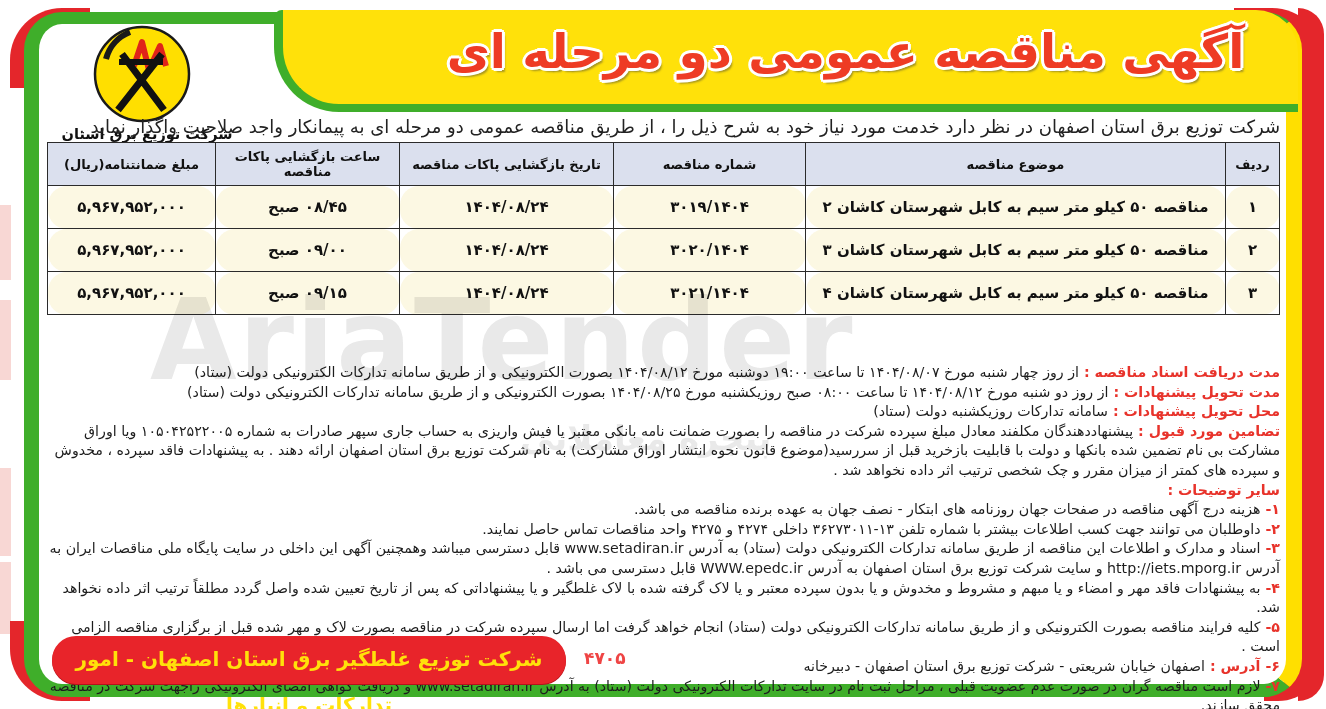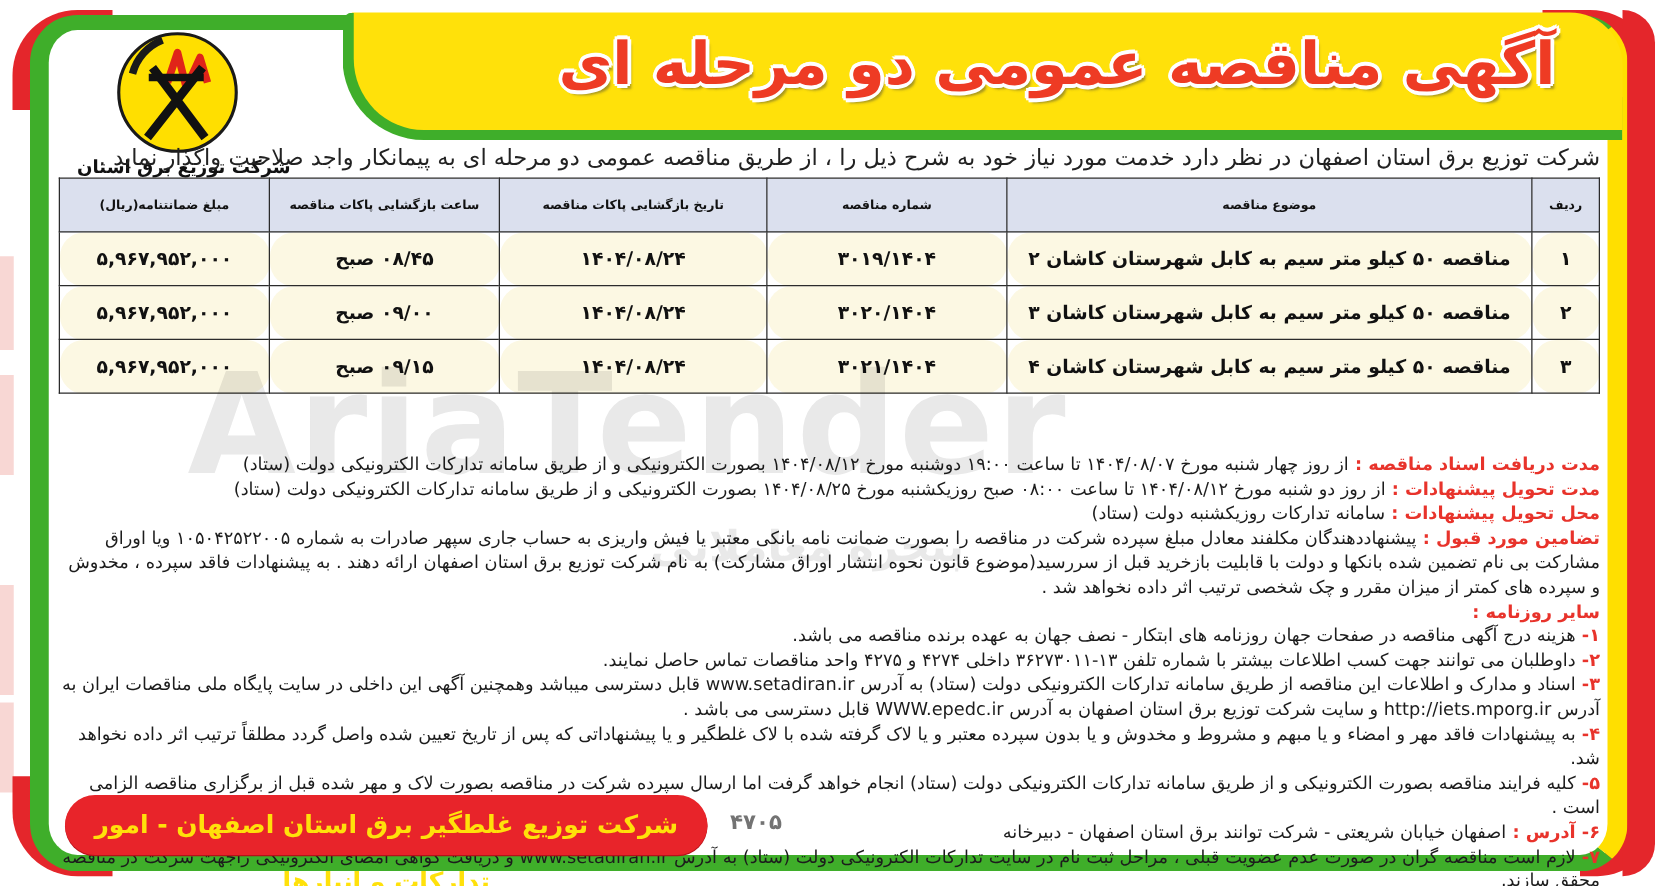--- a/index.html
+++ b/index.html
@@ -35,31 +35,31 @@
   .wm-latin{position:absolute;left:150px;top:238px;font-size:112px;font-weight:bold;
         color:#c9c9c9;opacity:.42;letter-spacing:2px;z-index:6;pointer-events:none;
         mix-blend-mode:multiply;font-family:"DejaVu Sans",sans-serif;margin-top:37px;}
   .wm-fa{position:absolute;left:520px;top:418px;font-size:34px;font-weight:bold;color:#bfbfbf;
         opacity:.35;letter-spacing:12px;z-index:6;pointer-events:none;direction:rtl;mix-blend-mode:multiply;}
   
   .content{position:absolute;left:48px;right:46px;top:116px;direction:rtl;z-index:4;color:#1a1a1a;}
   .intro{font-size:18px;text-align:right;color:#222;margin-bottom:5px;white-space:nowrap;}
   table.tnd{border-collapse:collapse;width:100%;table-layout:fixed;margin-bottom:11px;}
   table.tnd th,table.tnd td{border:1.6px solid #2b2b2b;text-align:center;font-weight:bold;color:#111;}
-  table.tnd th{background:#dbe0ee;height:40px;font-size:10px;}
+  table.tnd th{background:#dbe0ee;height:40px;font-size:13px;}
   table.tnd td{background:#fcf8e3;height:40px;font-size:15px;border-radius:19px;}
   .notes{font-size:14.2px;line-height:19.6px;text-align:right;color:#1c1c1c;margin-top:48px;}
   .note{margin:0;}
   .lbl{color:#e8332b;font-weight:bold;}
   .num{color:#e8332b;font-weight:bold;}
   
   .banner{position:absolute;left:52px;top:636px;width:514px;height:48px;background:#e8242a;
         border-radius:26px;z-index:5;text-align:center;line-height:46px;direction:rtl;
         font-size:20px;font-weight:bold;color:#ffe10a;box-shadow:0 1px 0 #b5121a;}
-  .code{position:absolute;left:584px;top:648px;font-size:17px;font-weight:bold;color:#737373;z-index:5;}
+  .code{position:absolute;left:584px;top:648px;font-size:17px;font-weight:bold;color:#ef4444;z-index:5;}
 </style>
 </head>
 <body>
 
 <div class="page">
 
   <div class="red-tl"></div>
   <div class="red-tr"></div>
   <div class="red-bl"></div>
   <div class="red-br"></div>
@@ -132,27 +132,27 @@
         <td>۵,۹۶۷,۹۵۲,۰۰۰</td>
       </tr>
     </tbody>
       </table>
 
     <div class="notes">
       <div class="note"><span class="lbl">مدت دریافت اسناد مناقصه : </span><span>از روز چهار شنبه  مورخ  ۱۴۰۴/۰۸/۰۷  تا ساعت  ۱۹:۰۰  دوشنبه  مورخ ۱۴۰۴/۰۸/۱۲  بصورت الکترونیکی و از طریق سامانه تدارکات الکترونیکی دولت (ستاد)</span></div>
       <div class="note"><span class="lbl">مدت تحویل پیشنهادات : </span><span>از روز دو شنبه  مورخ  ۱۴۰۴/۰۸/۱۲  تا ساعت ۰۸:۰۰ صبح روزیکشنبه مورخ ۱۴۰۴/۰۸/۲۵  بصورت الکترونیکی و از طریق سامانه تدارکات الکترونیکی دولت (ستاد)</span></div>
       <div class="note"><span class="lbl">محل تحویل پیشنهادات : </span><span>سامانه تدارکات روزیکشنبه دولت (ستاد)</span></div>
       <div class="note"><span class="lbl">تضامین مورد قبول : </span><span>پیشنهاددهندگان مکلفند معادل مبلغ سپرده شرکت در مناقصه را بصورت ضمانت نامه بانکی معتبر یا فیش واریزی به حساب جاری سپهر صادرات به شماره ۱۰۵۰۴۲۵۲۲۰۰۵  ویا اوراق مشارکت بی نام تضمین شده بانکها و دولت با قابلیت بازخرید قبل از سررسید(موضوع قانون نحوه انتشار اوراق مشارکت) به نام شرکت توزیع برق استان اصفهان ارائه دهند . به پیشنهادات فاقد سپرده ، مخدوش و سپرده های کمتر از میزان مقرر و چک شخصی ترتیب اثر داده نخواهد شد .</span></div>
-      <div class="note"><span class="lbl">سایر روزنامه :</span></div>
+      <div class="note"><span class="lbl">سایر توضیحات :</span></div>
       <div class="note"><span class="num">۱- </span><span>هزینه درج آگهی مناقصه در صفحات  جهان روزنامه های ابتکار - نصف جهان   به عهده برنده مناقصه می باشد.</span></div>
       <div class="note"><span class="num">۲- </span><span>داوطلبان می توانند جهت کسب اطلاعات بیشتر با شماره تلفن ۱۳-۳۶۲۷۳۰۱۱ داخلی ۴۲۷۴ و ۴۲۷۵ واحد مناقصات تماس حاصل نمایند.</span></div>
       <div class="note"><span class="num">۳- </span><span>اسناد و مدارک و اطلاعات این مناقصه  از طریق سامانه تدارکات الکترونیکی دولت (ستاد) به آدرس www.setadiran.ir قابل دسترسی میباشد وهمچنین آگهی این داخلی  در سایت پایگاه ملی مناقصات ایران به آدرس http://iets.mporg.ir و سایت شرکت توزیع برق استان اصفهان به آدرس WWW.epedc.ir قابل دسترسی می باشد .</span></div>
       <div class="note"><span class="num">۴- </span><span>به پیشنهادات فاقد مهر و امضاء و یا مبهم و مشروط و مخدوش و یا بدون سپرده معتبر و یا لاک گرفته شده با لاک غلطگیر و یا پیشنهاداتی که پس از تاریخ تعیین شده واصل گردد مطلقاً ترتیب اثر داده نخواهد شد.</span></div>
       <div class="note"><span class="num">۵- </span><span>کلیه فرایند مناقصه بصورت الکترونیکی و از طریق سامانه تدارکات الکترونیکی دولت (ستاد) انجام خواهد گرفت اما ارسال سپرده شرکت در مناقصه بصورت لاک و مهر شده قبل از برگزاری مناقصه الزامی است .</span></div>
-      <div class="note"><span class="num">۶- آدرس : </span><span>اصفهان خیابان شریعتی - شرکت توانند برق استان اصفهان - دبیرخانه</span></div>
+      <div class="note"><span class="num">۶- آدرس : </span><span>اصفهان خیابان شریعتی - شرکت توزیع برق استان اصفهان - دبیرخانه</span></div>
       <div class="note"><span class="num">۷- </span><span>لازم است مناقصه گران در صورت عدم عضویت قبلی ، مراحل ثبت نام در سایت تدارکات الکترونیکی دولت (ستاد) به آدرس www.setadiran.ir و دریافت گواهی امضای الکترونیکی راجهت شرکت در مناقصه محقق سازند.</span></div>
       <div class="note"><span class="lbl">اطلاعات تماس سامانه ستاد جهت انجام مراحل عضویت در سامانه : </span><span>- مرکز تماس ۱۴۵۶</span></div>
     </div>
   </div>
 
   <div class="wm-latin">AriaTender</div>
   <div class="wm-fa">پنجره معاملاتی</div>
 
   <div class="banner">شرکت توزیع غلطگیر برق استان اصفهان  -  امور تدارکات و انبارها</div>
   <div class="code">۴۷۰۵</div>

